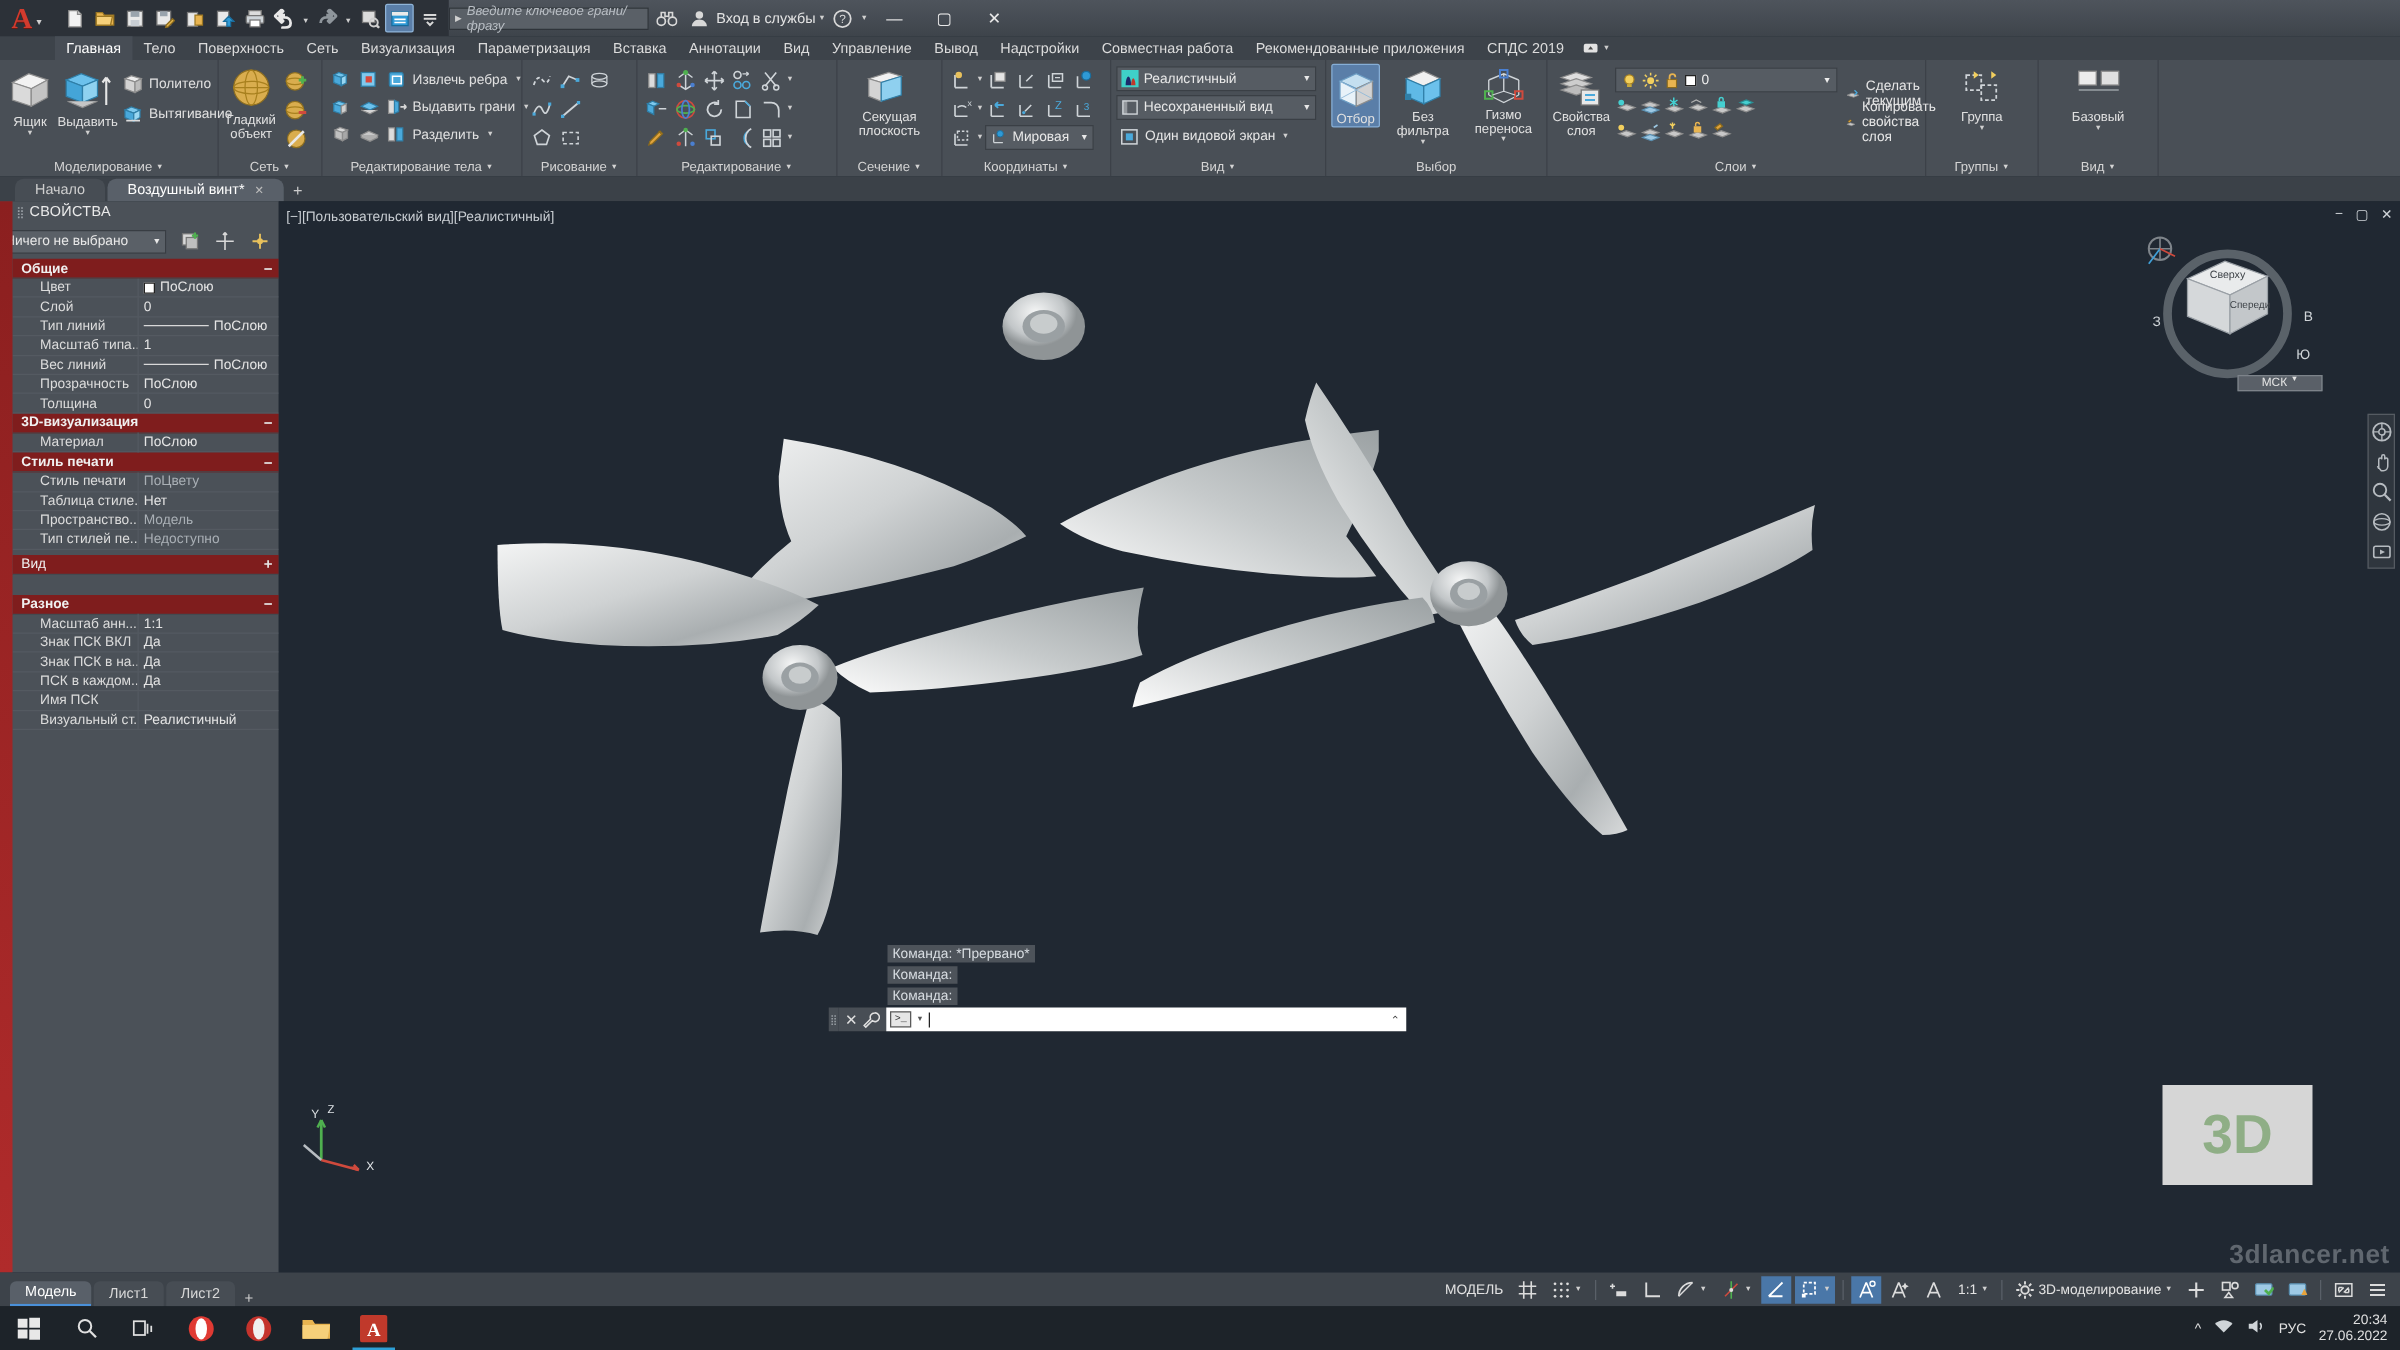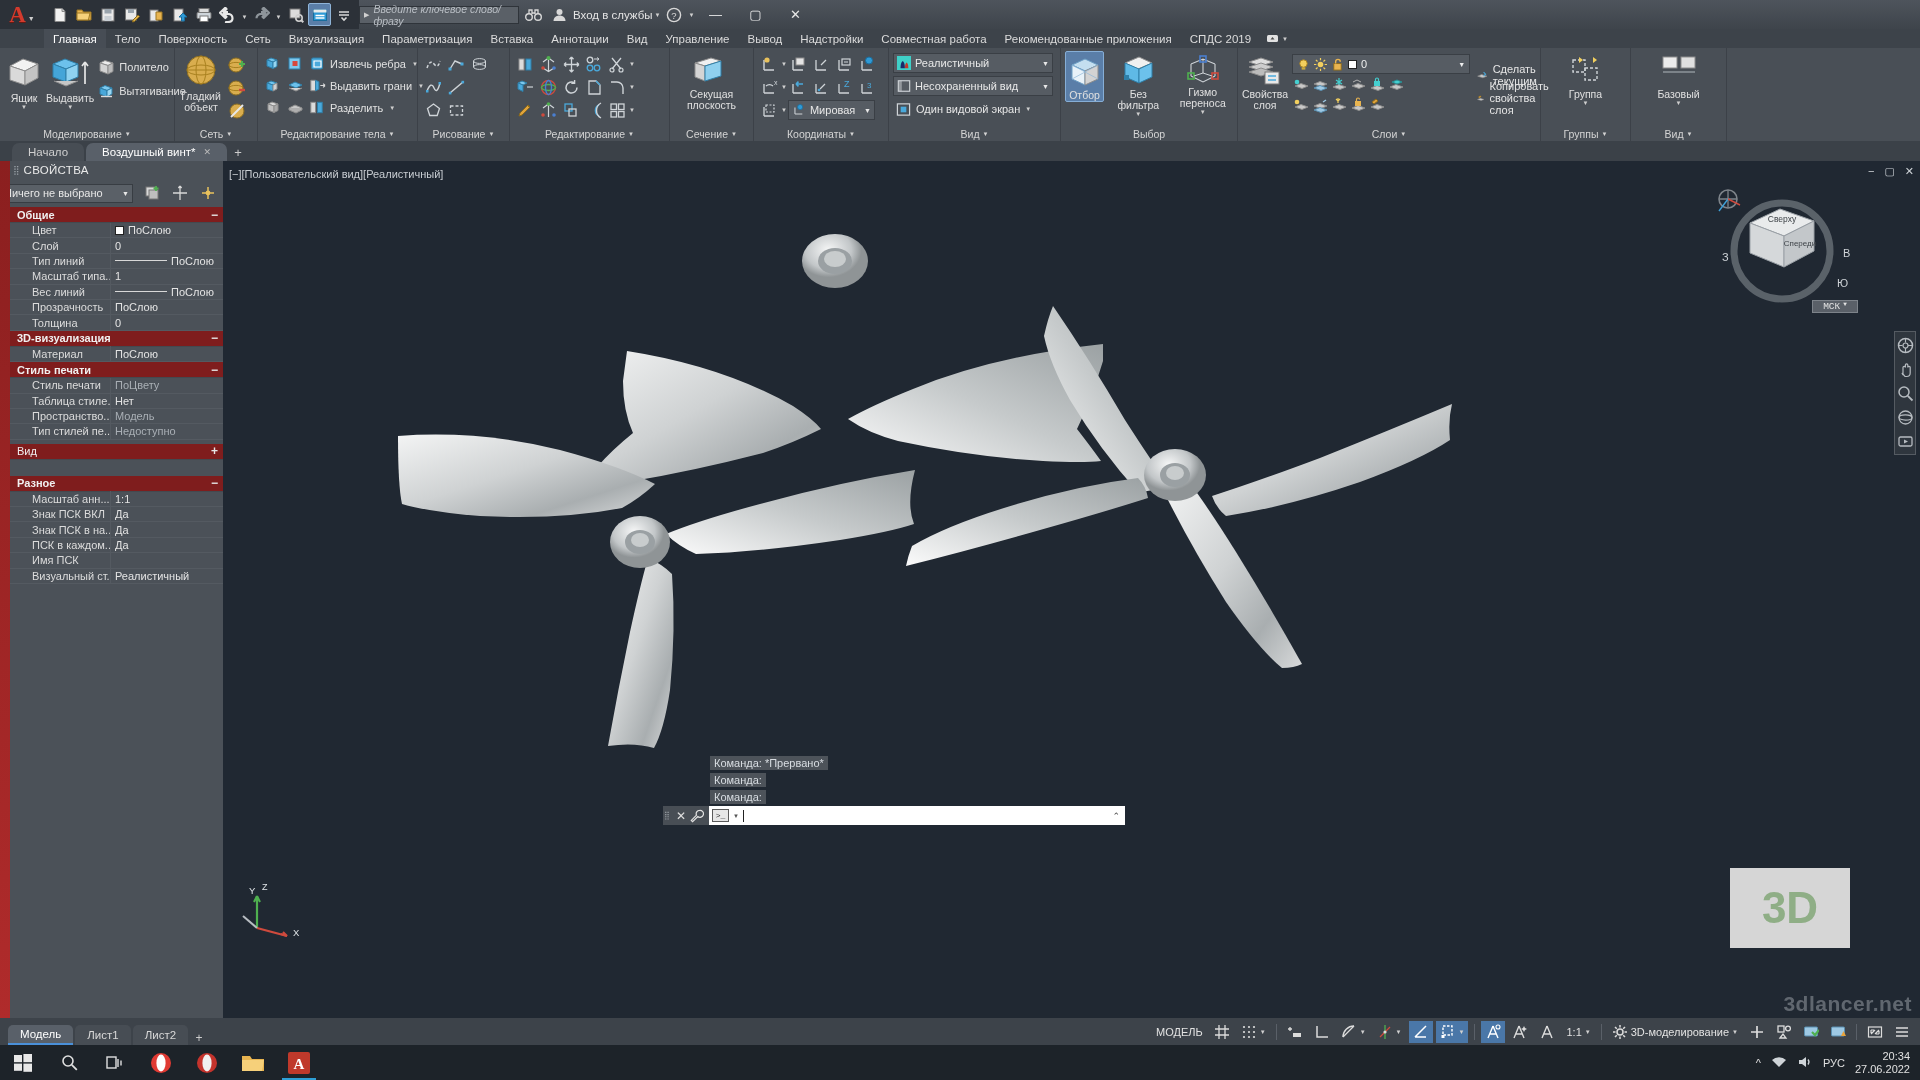--- a/index.html
+++ b/index.html
@@ -171,23 +171,23 @@
     background: #202832; overflow: hidden;
   }
   .vptitle {
     position: absolute; left: 6px; top: 7px; font-size: 11px; color: #c8cdd2;
   }
   .vp-ctrl { position:absolute; right: 6px; top: 4px; display:flex; gap:10px; color:#cfd4d8; font-size: 11px;}
 
   
   .viewcube { position: absolute; right: 60px; top: 20px; width: 150px; height: 130px;}
   .ucsbadge {
-    position: absolute; right: 62px; top: 139px; width: 46px; height: 13px;
+    position: absolute; right: 62px; top: 139px; width: 68px; height: 13px;
     background: #5a6068; border: 1px solid #7d838a; color: #e4e4e4;
-    font-size: 9.5px; display: flex; align-items: flex-start; justify-content: center; gap: 3px; font-family: Liberation Mono, monospace;
+    font-size: 9.5px; display: flex; align-items: flex-start; justify-content: center; gap: 3px;
   }
 
   
   .nav-bar {
     position: absolute; right: 4px; top: 170px; width: 22px;
     display: flex; flex-direction: column; align-items: center; gap: 6px;
     background: rgba(60,66,73,.55); padding: 4px 0; border: 1px solid #555b62;
   }
   .nav-bar .ic { width: 18px; height: 18px; }
 
@@ -349,21 +349,21 @@
             <path d="M2 4h10M2 7h10" stroke="#d8d8d8" stroke-width="1.6"></path>
             <path d="M4.5 9.5L7 12l2.5-2.5" fill="none" stroke="#d8d8d8" stroke-width="1.6"></path>
           </svg>
       </div>
     </div>
 
 
     <div class="title-right">
       <div class="search-box">
         <span class="search-arrow">▶</span>
-        <span>Введите ключевое слово/фразу</span>
+        <span>Введите ключевое грани/фразу</span>
       </div>
       <div class="ti">
         <svg width="17" height="15" viewBox="0 0 17 15">
             <circle cx="4" cy="10" r="3.3" fill="none" stroke="#d8d8d8" stroke-width="1.4"></circle>
             <circle cx="13" cy="10" r="3.3" fill="none" stroke="#d8d8d8" stroke-width="1.4"></circle>
             <path d="M4 7V3h3v4M10 7V3h3v4M7 6h3" stroke="#d8d8d8" stroke-width="1.3" fill="none"></path>
           </svg>
       </div>
       <div class="ti">
         <svg width="15" height="15" viewBox="0 0 15 15">

